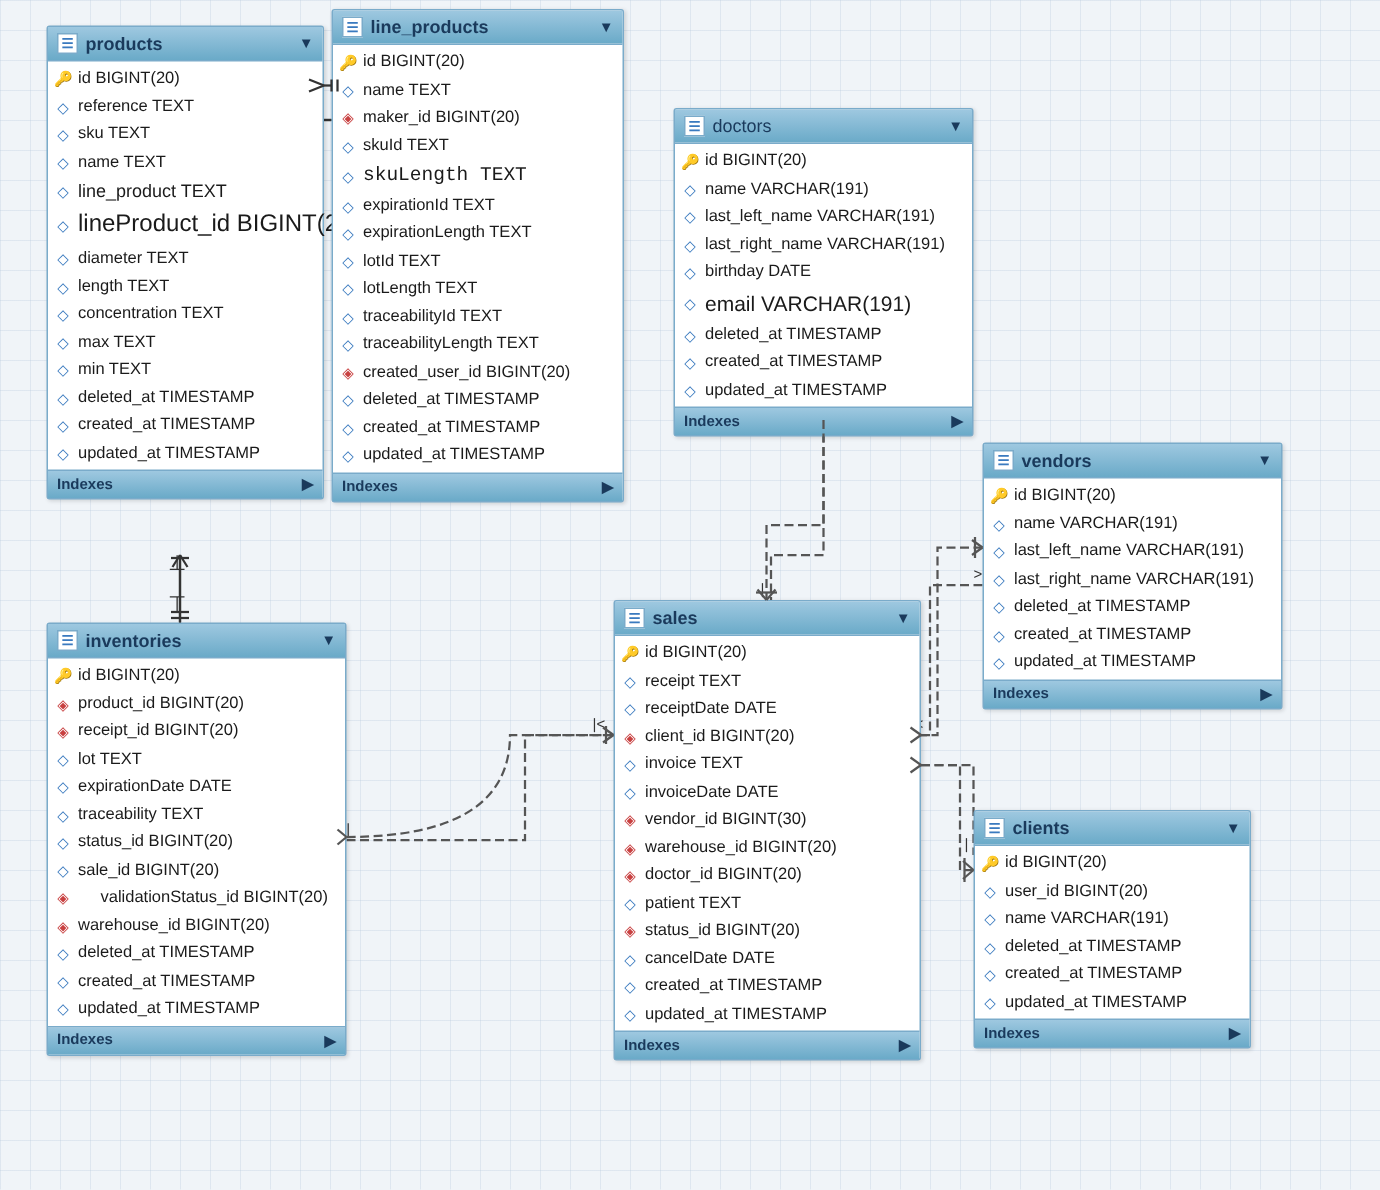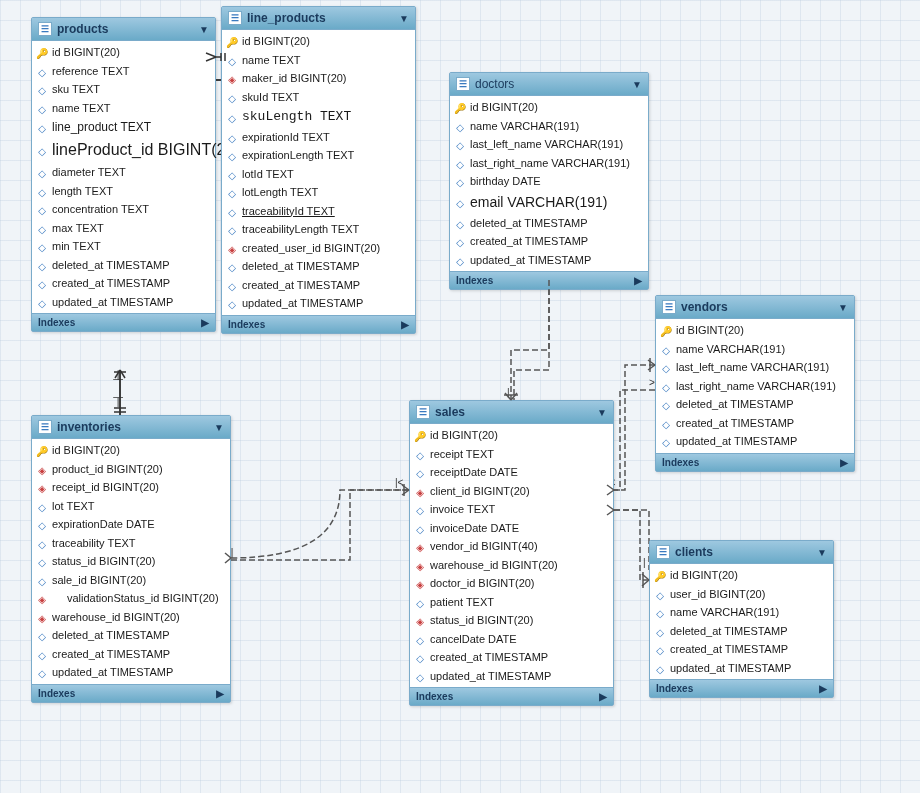--- a/index.html
+++ b/index.html
@@ -239,21 +239,21 @@
       <div class="db-field">
       <span class="field-key-icon" style="color:#3a7abf;">◇</span>
       <span style="font-size:11px;">lotId TEXT</span>
     </div>
       <div class="db-field">
       <span class="field-key-icon" style="color:#3a7abf;">◇</span>
       <span style="font-size:11px;">lotLength TEXT</span>
     </div>
       <div class="db-field">
       <span class="field-key-icon" style="color:#3a7abf;">◇</span>
-      <span style="font-size:11px;text-decoration:underline;">traceabilityId TEXT</span>
+      <span style="font-size:11px;">traceabilityId TEXT</span>
     </div>
       <div class="db-field">
       <span class="field-key-icon" style="color:#3a7abf;">◇</span>
       <span style="font-size:11px;">traceabilityLength TEXT</span>
     </div>
       <div class="db-field">
       <span class="field-key-icon" style="color:#c84040;">◈</span>
       <span style="font-size:11px;">created_user_id BIGINT(20)</span>
     </div>
       <div class="db-field">
@@ -455,21 +455,21 @@
       <div class="db-field">
       <span class="field-key-icon" style="color:#3a7abf;">◇</span>
       <span style="font-size:11px;">invoice TEXT</span>
     </div>
       <div class="db-field">
       <span class="field-key-icon" style="color:#3a7abf;">◇</span>
       <span style="font-size:11px;">invoiceDate DATE</span>
     </div>
       <div class="db-field">
       <span class="field-key-icon" style="color:#c84040;">◈</span>
-      <span style="font-size:11px;">vendor_id BIGINT(40)</span>
+      <span style="font-size:11px;">vendor_id BIGINT(30)</span>
     </div>
       <div class="db-field">
       <span class="field-key-icon" style="color:#c84040;">◈</span>
       <span style="font-size:11px;">warehouse_id BIGINT(20)</span>
     </div>
       <div class="db-field">
       <span class="field-key-icon" style="color:#c84040;">◈</span>
       <span style="font-size:11px;">doctor_id BIGINT(20)</span>
     </div>
       <div class="db-field">

